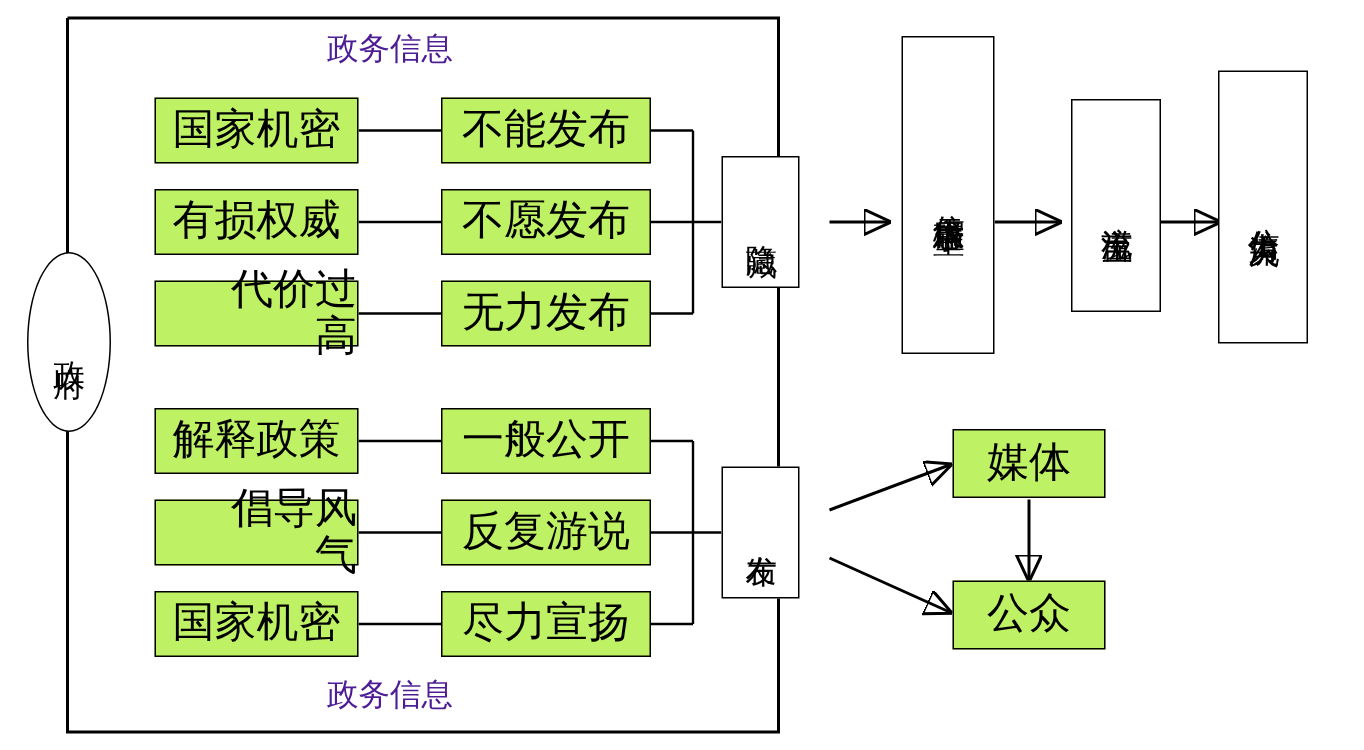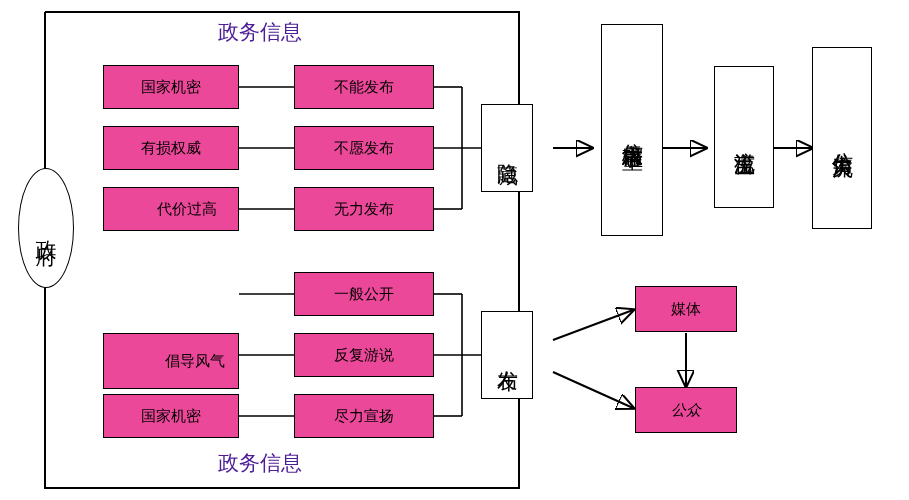--- a/index.html
+++ b/index.html
@@ -1,21 +1,21 @@
 <!DOCTYPE html>
 <html><head>
 <meta charset="utf-8">
 <style>
   html,body{margin:0;padding:0;background:#ffffff;}
   body{width:909px;height:500px;font-family:"Liberation Serif","DejaVu Serif",serif;}
   #stage{position:relative;width:909px;height:500px;overflow:hidden;background:#fff;}
   .box{
-    position:absolute;border:1.5px solid #000;background:#ec4899;
+    position:absolute;border:1.5px solid #000;background:#bef264;
     display:flex;align-items:center;justify-content:center;
-    font-size:15px;line-height:1.12;color:#000;text-align:right;box-sizing:border-box;
+    font-size:28px;line-height:1.12;color:#000;text-align:right;box-sizing:border-box;
   }
   .vbox{
     position:absolute;border:1.5px solid #000;background:#fff;
     display:flex;align-items:center;justify-content:center;
     font-size:21px;line-height:1.1;color:#000;text-align:center;box-sizing:border-box;
     writing-mode:vertical-rl;text-orientation:upright;letter-spacing:1px;
   }
   .ellipse{
     position:absolute;border:1.5px solid #000;background:#fff;border-radius:50%;
     display:flex;align-items:center;justify-content:center;
@@ -82,29 +82,30 @@
   <div class="box" style="left:103px;top:65px;width:136px;height:44px;">国家机密</div>
   <div class="box" style="left:103px;top:126px;width:136px;height:44px;">有损权威</div>
   <div class="box" style="left:103px;top:187px;width:136px;height:44px;padding-left:32px;">代价过高</div>
 
   <div class="box" style="left:294px;top:65px;width:140px;height:44px;">不能发布</div>
   <div class="box" style="left:294px;top:126px;width:140px;height:44px;">不愿发布</div>
   <div class="box" style="left:294px;top:187px;width:140px;height:44px;">无力发布</div>
 
   <div class="vbox" style="left:481px;top:104px;width:52px;height:88px;">隐藏</div>
 
-  <div class="box" style="left:103px;top:333px;width:136px;height:56px;padding-left:48px;">倡导风气</div>
+  <div class="box" style="left:103px;top:272px;width:136px;height:44px;">解释政策</div>
+  <div class="box" style="left:103px;top:333px;width:136px;height:44px;padding-left:48px;">倡导风气</div>
   <div class="box" style="left:103px;top:394px;width:136px;height:44px;">国家机密</div>
 
   <div class="box" style="left:294px;top:272px;width:140px;height:44px;">一般公开</div>
   <div class="box" style="left:294px;top:333px;width:140px;height:44px;">反复游说</div>
   <div class="box" style="left:294px;top:394px;width:140px;height:44px;">尽力宣扬</div>
 
   <div class="vbox" style="left:481px;top:311px;width:52px;height:88px;">发布</div>
 
   <div class="vbox" style="left:601px;top:24px;width:62px;height:212px;">信息需求碰壁</div>
   <div class="vbox" style="left:714px;top:66px;width:60px;height:142px;">流言滋生</div>
   <div class="vbox" style="left:812px;top:47px;width:60px;height:182px;">公信力流失</div>
 
   <div class="box" style="left:635px;top:286px;width:102px;height:46px;">媒体</div>
-  <div class="box" style="left:635px;top:387px;width:102px;height:46px;font-style:italic;">公众</div>
+  <div class="box" style="left:635px;top:387px;width:102px;height:46px;">公众</div>
 
 </div>
 
 </body></html>

